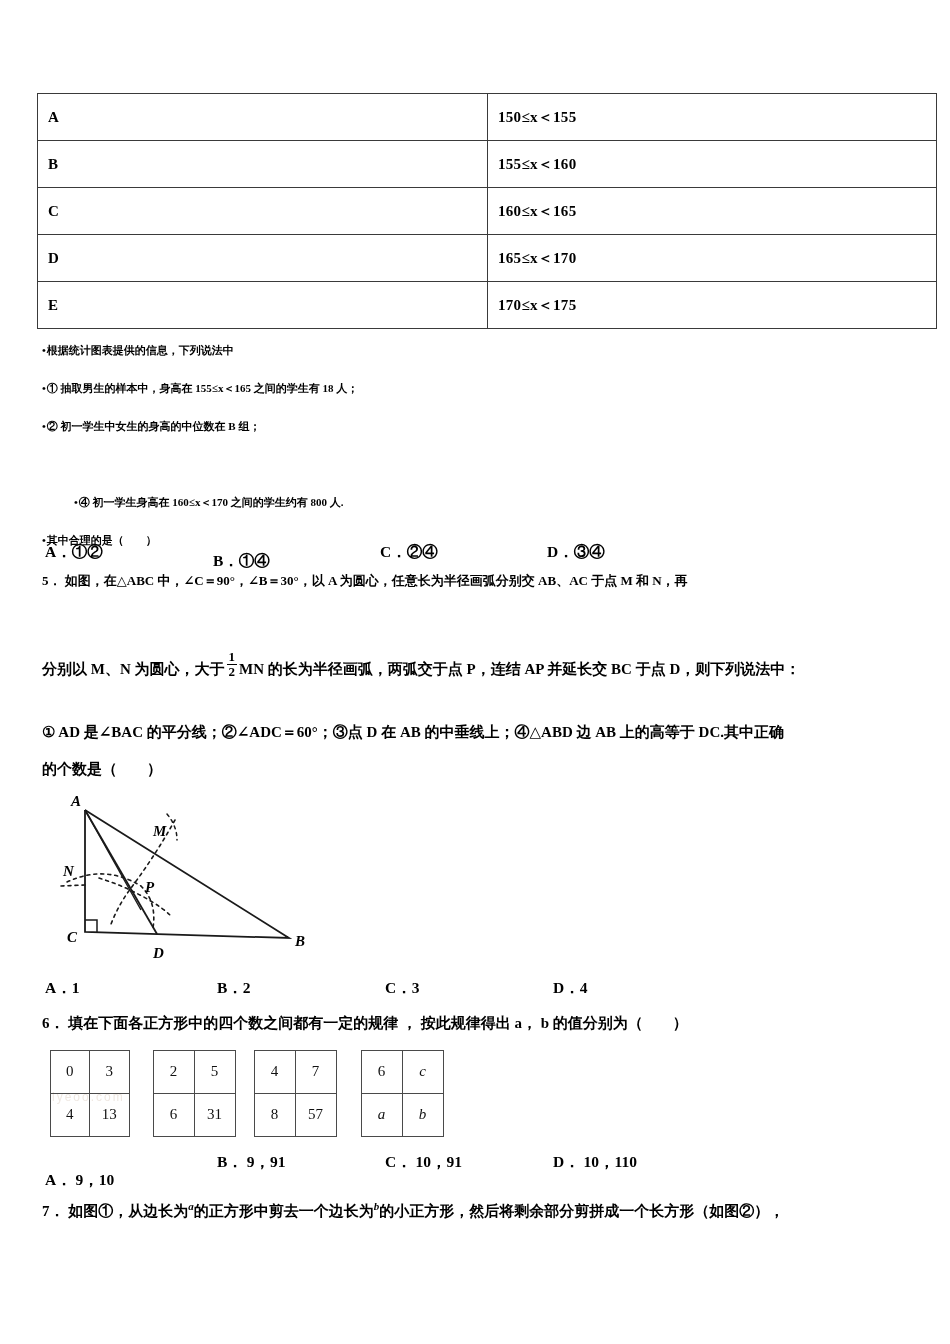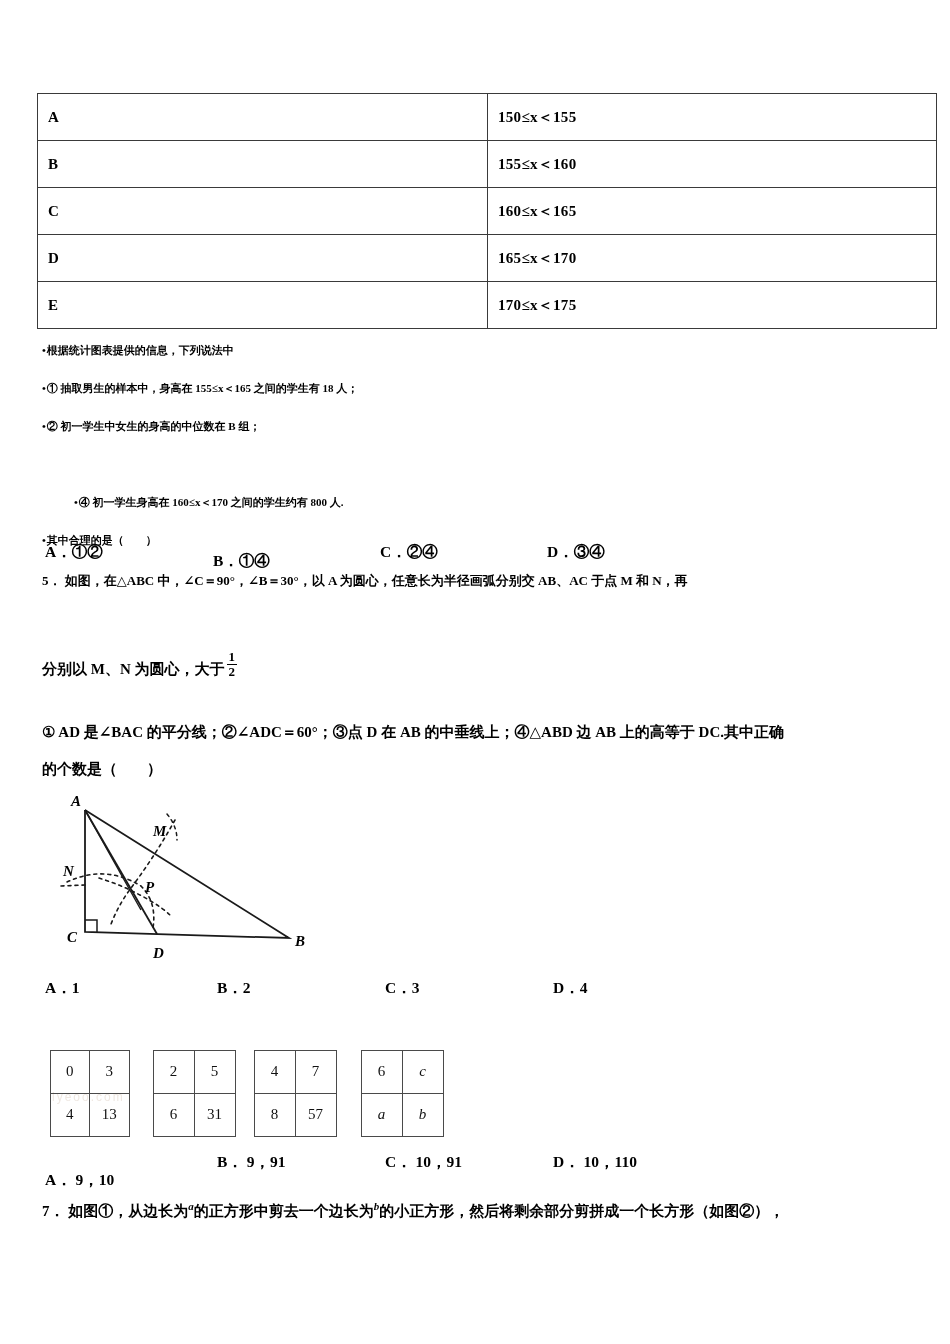--- a/index.html
+++ b/index.html
@@ -202,21 +202,21 @@
   <div class="opt-row" style="top:542px;">
     <span class="opt" style="left:0px; top:0px;">A．①②</span>
     <span class="opt" style="left:168px; top:1px;margin-top:8px;">B．①④</span>
     <span class="opt" style="left:335px; top:0px;text-align:center;">C．②④</span>
     <span class="opt" style="left:502px; top:0px;">D．③④</span>
   </div>
 
   <div class="tline cjk q5a" style="font-size:13px;">5． 如图，在△ABC 中，∠C＝90°，∠B＝30°，以 A 为圆心，任意长为半径画弧分别交 AB、AC 于点 M 和 N，再</div>
 
   <div class="tline cjk q5b" style="font-size:15px;">
-    <span>分别以 M、N 为圆心，大于</span><span class="frac"><span class="num">1</span><span class="den">2</span></span>
+    <span>分别以 M、N 为圆心，大于</span><span class="frac"><span class="num">1</span><span class="den">2</span></span><span>MN 的长为半径画弧，两弧交于点 P，连结 AP 并延长交 BC 于点 D，则下列说法中：</span>
   </div>
 
   <div class="tline cjk q5c" style="font-size:15px;">① AD 是∠BAC 的平分线；②∠ADC＝60°；③点 D 在 AB 的中垂线上；④△ABD 边 AB 上的高等于 DC.其中正确</div>
   <div class="tline cjk q5d" style="font-size:15px;">的个数是（　　）</div>
 
   <div class="geo">
     <svg width="300" height="180" viewBox="0 0 300 180">
 
       <polyline points="40,20 40,142 244,148 40,20" fill="none" stroke="#1a1a1a" stroke-width="1.8"></polyline>
 
@@ -246,20 +246,21 @@
     </svg>
   </div>
 
   <div class="opt-row" style="top:978px; left:45px;">
     <span class="opt" style="left:0px; top:0px;">A．1</span>
     <span class="opt" style="left:172px; top:0px;">B．2</span>
     <span class="opt" style="left:340px; top:0px;">C．3</span>
     <span class="opt" style="left:508px; top:0px;">D．4</span>
   </div>
 
+  <div class="tline cjk" style="left:42px; top:1014px; font-size:15px;">6． 填在下面各正方形中的四个数之间都有一定的规律 ， 按此规律得出 a， b 的值分别为（　　）</div>
 
   <div class="watermark">lyeoo.com</div>
 
   <div class="sqgrid" id="sq0">
     <div class="cell">0</div>
     <div class="cell">3</div>
     <div class="cell">4</div>
     <div class="cell">13</div>
   </div>
 

